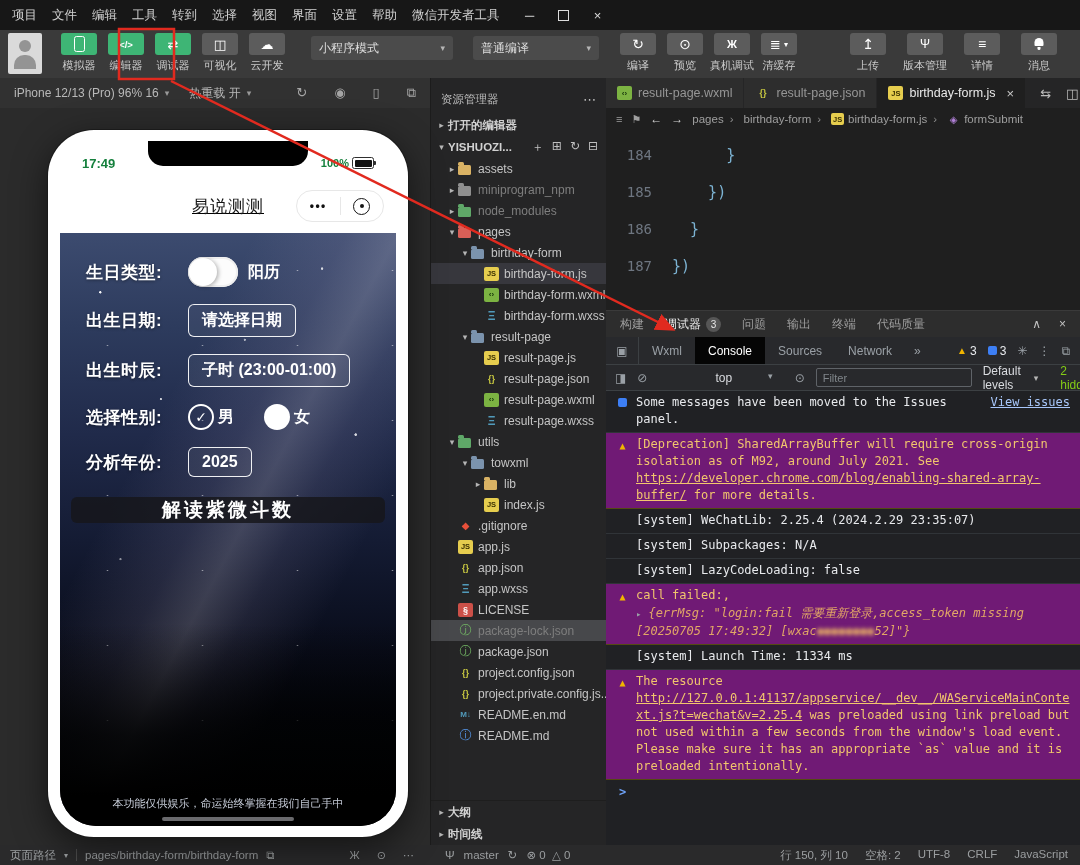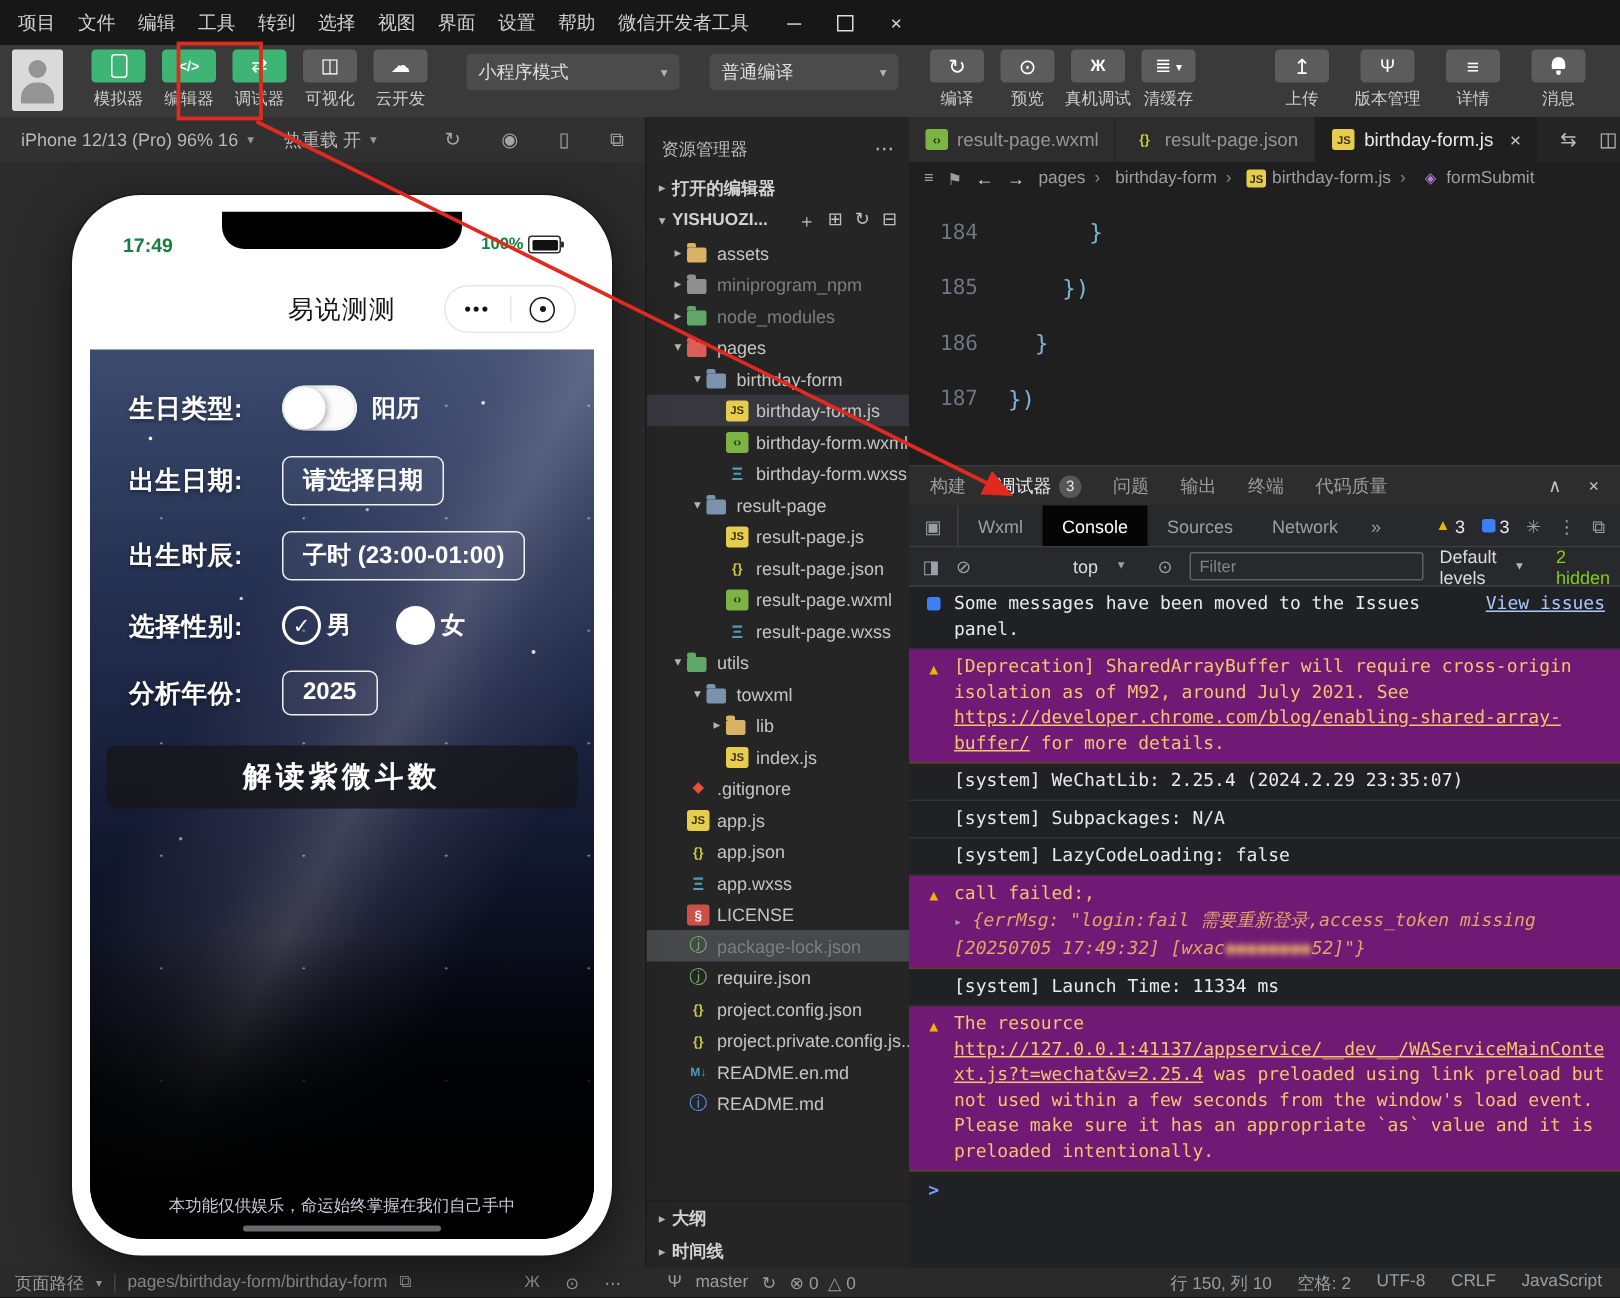--- a/index.html
+++ b/index.html
@@ -57,21 +57,21 @@
   .sim-icons{margin-left:auto;display:flex;gap:27px;color:#a5a5a5;font-size:13px;}
   .phone-wrap{flex:1;position:relative;}
   .phone{position:absolute;left:48px;top:22px;width:360px;height:707px;background:#fff;border-radius:46px;box-shadow:0 0 0 1px #1a1a1a,0 10px 34px rgba(0,0,0,.55);}
   .screen{position:absolute;top:11px;left:12px;right:12px;bottom:11px;border-radius:36px;overflow:hidden;background:#fff;display:flex;flex-direction:column;}
   .notch{position:absolute;top:0;left:50%;transform:translateX(-50%);width:160px;height:25px;background:#000;border-radius:0 0 15px 15px;z-index:6;}
   .p-status{height:32px;display:flex;align-items:center;justify-content:space-between;padding:6px 22px 0;font-size:13px;font-weight:700;color:#15803d;flex:none;}
   .p-batt{display:flex;align-items:center;gap:3px;font-size:11px;font-weight:700;}
   .batt-icon{width:20px;height:10px;border:1px solid #2f2f2f;border-radius:2.5px;position:relative;}
   .batt-icon::before{content:"";position:absolute;inset:1.5px;background:#111;border-radius:1px;}
   .batt-icon::after{content:"";position:absolute;right:-3px;top:2.5px;width:1.8px;height:4px;background:#2f2f2f;border-radius:0 1px 1px 0;}
-  .p-nav{height:54px;position:relative;display:flex;align-items:center;justify-content:center;background:#fff;flex:none;}
+  .p-nav{height:54px;position:relative;display:flex;align-items:center;justify-content:center;background:#fff;flex:none;text-decoration:underline;}
   .p-title{font-size:17px;color:#141414;font-weight:500;letter-spacing:1px;}
   .capsule{position:absolute;right:12px;top:50%;transform:translateY(-50%);width:88px;height:32px;border:1px solid #e7e7e7;border-radius:16px;display:flex;align-items:center;background:#fff;box-sizing:border-box;}
   .cap-dots{flex:1;text-align:center;font-size:12px;letter-spacing:1.5px;color:#111;font-weight:700;}
   .cap-div{width:1px;height:18px;background:#e7e7e7;}
   .cap-target{flex:1;display:flex;align-items:center;justify-content:center;}
   .cap-circle{width:15px;height:15px;border:1.6px solid #151515;border-radius:50%;display:flex;align-items:center;justify-content:center;}
   .cap-circle::before{content:"";width:4.5px;height:4.5px;border-radius:50%;background:#151515;}
   .p-content{flex:1;position:relative;color:#fff;overflow:hidden;
     background:
       radial-gradient(circle at 12% 10%, rgba(255,255,255,.95) 0 .9px, transparent 1.5px),
@@ -92,21 +92,21 @@
   .f-label{width:102px;font-size:17px;font-weight:700;letter-spacing:.5px;text-shadow:0 1px 3px rgba(0,0,0,.45);flex:none;}
   .toggle{width:50px;height:30px;border-radius:15px;background:#fcfcfc;position:relative;box-shadow:inset 0 0 0 2px #efefef;cursor:pointer;}
   .knob{position:absolute;left:1px;top:1px;width:28px;height:28px;border-radius:50%;background:#fff;box-shadow:1.5px 1px 4px rgba(0,0,0,.3);}
   .toggle-label{margin-left:10px;font-size:16px;font-weight:700;}
   .f-box{border:1px solid rgba(255,255,255,.92);border-radius:6px;padding:5px 13px;font-size:16px;font-weight:700;background:rgba(255,255,255,.05);white-space:nowrap;cursor:pointer;}
   .radio-group{display:flex;align-items:center;}
   .chk{width:26px;height:26px;border-radius:50%;border:2px solid #fff;display:flex;align-items:center;justify-content:center;font-size:14px;font-weight:700;box-sizing:border-box;cursor:pointer;}
   .dot-full{width:26px;height:26px;border-radius:50%;background:#fff;cursor:pointer;}
   .radio-label{margin-left:4px;font-size:16px;font-weight:700;}
   .radio-group .g2{margin-left:30px;}
-  .p-submit{position:relative;z-index:2;width:314px;height:42px;margin:20px auto 0;background:rgba(22,22,26,.82);border-radius:6px;display:flex;align-items:center;justify-content:center;font-size:19px;font-weight:700;letter-spacing:3px;color:#fff;cursor:pointer;}
+  .p-submit{position:relative;z-index:2;width:314px;height:26px;margin:20px auto 0;background:rgba(22,22,26,.82);border-radius:6px;display:flex;align-items:center;justify-content:center;font-size:19px;font-weight:700;letter-spacing:3px;color:#fff;cursor:pointer;}
   .p-footer{position:absolute;bottom:15px;left:0;right:0;text-align:center;font-size:11px;color:#c6ccd8;z-index:2;}
   .home-bar{position:absolute;bottom:5px;left:50%;transform:translateX(-50%);width:132px;height:4px;border-radius:2px;background:rgba(235,235,242,.45);z-index:3;}
 
   
   .explorer{width:175px;background:#252526;border-left:1px solid #1c1c1c;display:flex;flex-direction:column;flex:none;font-size:12px;color:#c5c5c5;min-height:0;}
   .exp-header{height:30px;display:flex;align-items:center;padding:6px 10px 0;font-size:11.5px;color:#bdbdbd;flex:none;}
   .exp-more{margin-left:auto;color:#bdbdbd;font-size:13px;cursor:pointer;}
   .exp-section{height:22px;display:flex;align-items:center;font-weight:700;font-size:11.5px;color:#d2d2d2;padding-left:4px;flex:none;cursor:pointer;}
   .sec-arrow{width:13px;text-align:center;font-size:9px;color:#b5b5b5;}
   .sec-icons{margin-left:auto;display:flex;gap:8px;padding-right:8px;font-weight:400;font-size:12px;color:#c0c0c0;}
@@ -168,21 +168,21 @@
   .dt-tab{padding:0 13px;height:100%;display:flex;align-items:center;cursor:pointer;white-space:nowrap;}
   .dt-tab.active{background:#050505;color:#fff;}
   .dt-more{padding:0 9px;cursor:pointer;}
   .dt-right{margin-left:auto;display:flex;align-items:center;gap:11px;padding-right:10px;}
   .warn-count{display:flex;align-items:center;gap:3px;color:#e8eaed;}
   .warn-count .tri{color:#f0b400;font-size:10px;}
   .issue-count{display:flex;align-items:center;gap:3px;color:#e8eaed;}
   .issue-chip{width:9px;height:9px;background:#3d7ff5;border-radius:2px;display:inline-block;}
   .console-toolbar{height:25px;background:#28292c;display:flex;align-items:center;gap:11px;padding:0 9px;font-size:12px;color:#9aa0a6;border-bottom:1px solid #3c4043;flex:none;}
   .ct-sep{width:1px;height:14px;background:#46494d;}
-  .ctx-dd{display:flex;align-items:flex-start;gap:13px;color:#dadce0;cursor:pointer;margin-left:46px;}
+  .ctx-dd{display:flex;align-items:flex-start;gap:36px;color:#dadce0;cursor:pointer;margin-left:46px;}
   .ctx-dd .dd-caret{color:#9aa0a6;margin-left:0;}
   .filter-input{width:148px;height:15px;background:transparent;border:1px solid #5f6368;border-radius:2px;color:#e8eaed;font-size:11px;padding:1px 6px;font-family:inherit;outline:none;}
   .filter-input::placeholder{color:#80868b;}
   .levels{color:#dadce0;display:flex;gap:5px;align-items:center;cursor:pointer;}
   .hidden-count{color:#84cc16;}
   .ct-gear{margin-left:auto;cursor:pointer;}
   .console-list{flex:1;overflow:hidden;font-family:"DejaVu Sans Mono",monospace;font-size:12px;line-height:17px;}
   .cmsg{position:relative;padding:3px 10px 4px 30px;border-bottom:1px solid #303438;color:#e8eaed;display:flex;align-items:flex-start;min-height:18px;box-sizing:border-box;}
   .msg-icon{position:absolute;left:9px;top:4px;width:15px;text-align:center;}
   .m-warn{background:#701a75;border-color:#544a12;color:#f2c66d;}
@@ -521,21 +521,21 @@
             <span class="flabel">LICENSE</span>
           </div>
           <div class="tree-row dim hov" style="padding-left: 15px;">
             <span class="arrow"></span>
             <span class="ficon fi-npm">ⓙ</span>
             <span class="flabel">package-lock.json</span>
           </div>
           <div class="tree-row" style="padding-left: 15px;">
             <span class="arrow"></span>
             <span class="ficon fi-npm">ⓙ</span>
-            <span class="flabel">require.json</span>
+            <span class="flabel">package.json</span>
           </div>
           <div class="tree-row" style="padding-left: 15px;">
             <span class="arrow"></span>
             <span class="ficon fi-json">{}</span>
             <span class="flabel">project.config.json</span>
           </div>
           <div class="tree-row" style="padding-left: 15px;">
             <span class="arrow"></span>
             <span class="ficon fi-json">{}</span>
             <span class="flabel">project.private.config.js...</span>

